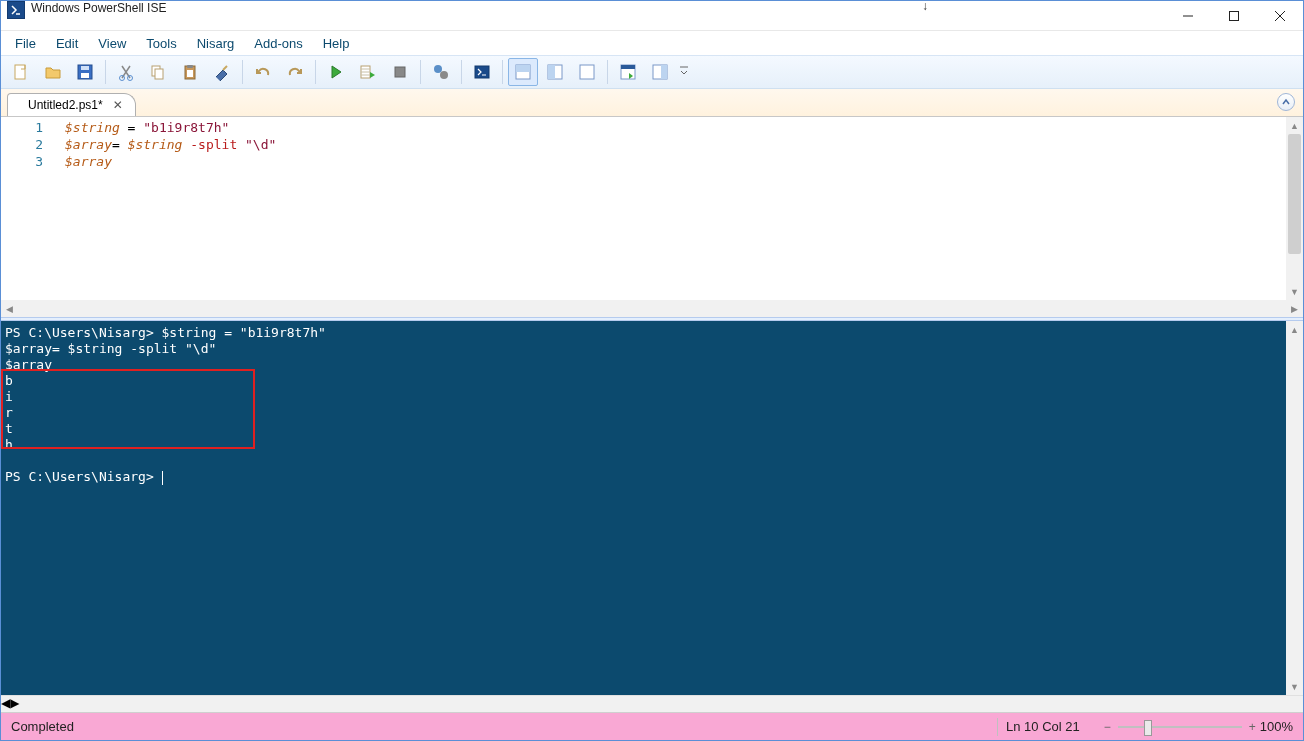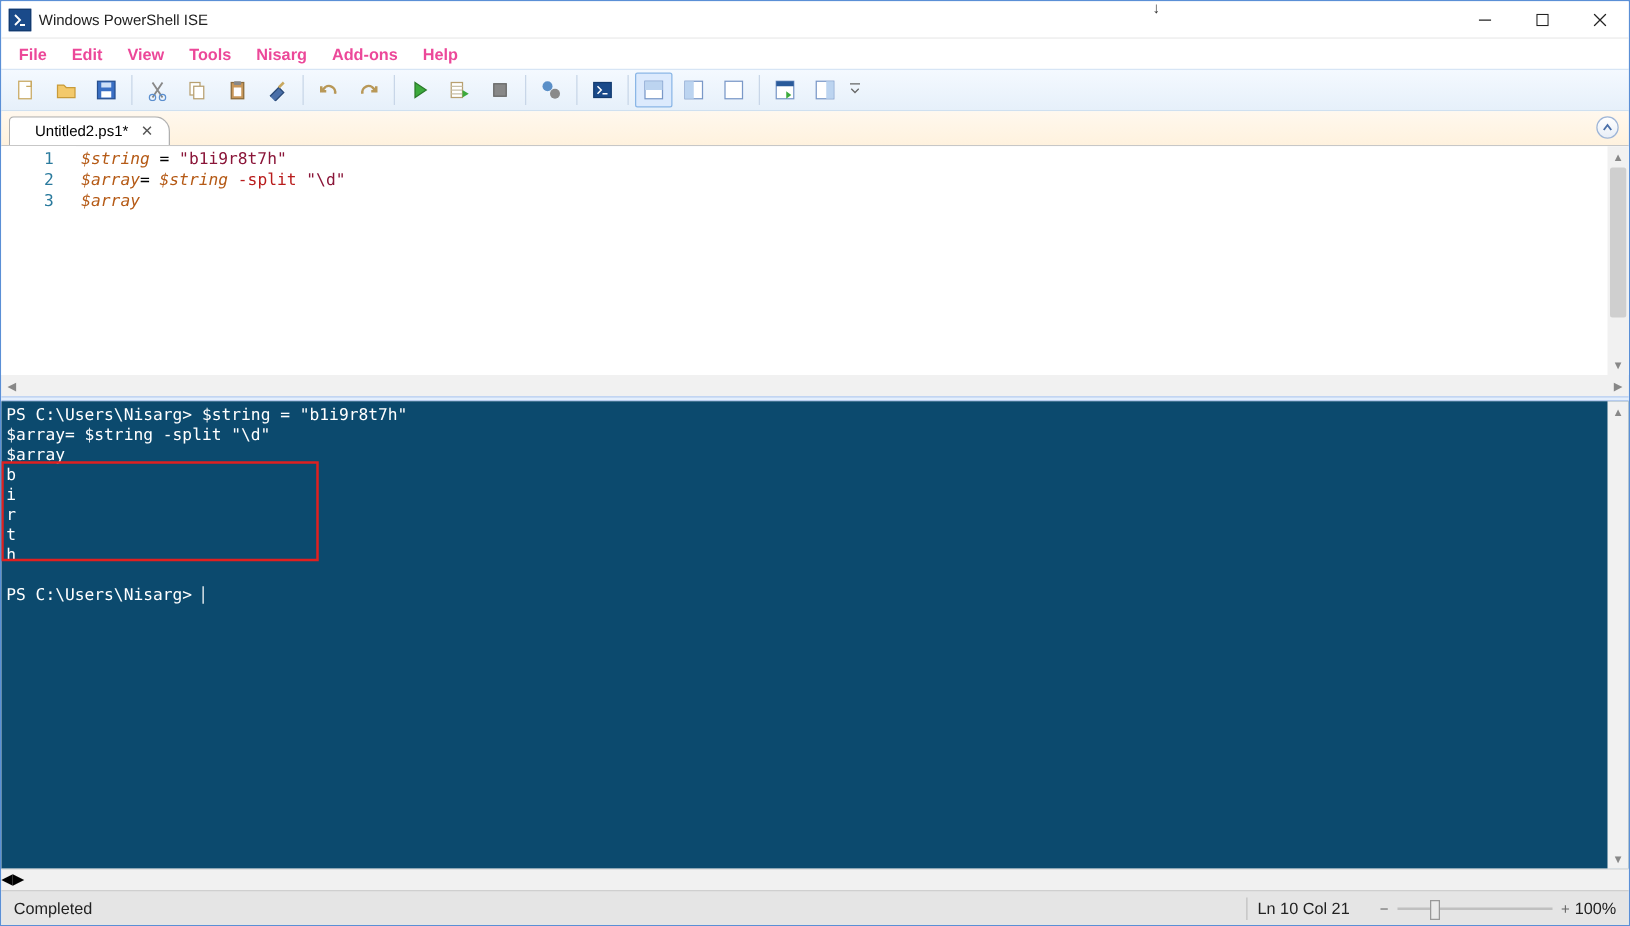--- a/index.html
+++ b/index.html
@@ -1,23 +1,23 @@
 <!DOCTYPE html>
 <html><head>
 <meta charset="utf-8">
 <style>
 * { box-sizing: border-box; margin: 0; padding: 0; }
 body { font-family: "Segoe UI", Tahoma, sans-serif; font-size: 12px; background: #fff; width: 1304px; height: 741px; overflow: hidden; border: 1px solid #5a8fd6; display: flex; flex-direction: column; }
-.titlebar { height: 30px; display: flex; align-items: center; padding: 0 0 0 6px; background: #fff; border-bottom: 1px solid #e8e8e8; }
+.titlebar { height: 30px; display: flex; align-items: flex-start; padding: 0 0 0 6px; background: #fff; border-bottom: 1px solid #e8e8e8; }
 .titlebar .icon-wrap { width: 18px; height: 18px; background: #1a4a8a; border: 1px solid #123a6f; display: flex; align-items: center; justify-content: center; margin-right: 6px; }
 .titlebar .title-text { font-size: 12px; color: #222; }
 .window-controls { margin-left: auto; display: flex; }
 .window-controls .ctl { width: 46px; height: 30px; display: flex; align-items: center; justify-content: center; color: #222; font-size: 11px; }
 .menubar { height: 24px; display: flex; align-items: center; padding: 0 4px; background: #fff; font-size: 13px; }
-.menubar .m { padding: 2px 10px; color: #ec4899; font-weight: bold; }
+.menubar .m { padding: 2px 10px; color: #0c4a6e; }
 .toolbar { height: 34px; display: flex; align-items: center; padding: 0 4px; background: linear-gradient(#f4f9ff,#e6f0fa); border-top: 1px solid #d7e5f5; border-bottom: 1px solid #cfe0f0; }
 .tb-btn { width: 30px; height: 28px; display: flex; align-items: center; justify-content: center; margin: 0 1px; border: 1px solid transparent; border-radius: 2px; }
 .tb-btn.active { border: 1px solid #8ab6e6; background: #dceafd; }
 .tb-sep { width: 1px; height: 24px; background: #c8d6e8; margin: 0 4px; }
 .tabstrip { height: 28px; display: flex; align-items: flex-end; padding: 2px 6px 0 6px; background: linear-gradient(#fff8ee,#fff2de); border-bottom: 1px solid #c7c7c7; position: relative; }
 .tab { background: #fff; border: 1px solid #b0b0b0; border-bottom: none; border-radius: 4px 12px 0 0; padding: 4px 10px 4px 20px; font-size: 12px; display: flex; align-items: center; gap: 8px; }
 .tab .x { font-size: 12px; color: #555; width: 14px; text-align: center; }
 .tabstrip .circle { position: absolute; right: 8px; top: 4px; width: 18px; height: 18px; border: 1px solid #9fb6d8; border-radius: 50%; background: linear-gradient(#fff,#e8eef7); display: flex; align-items: center; justify-content: center; }
 .editor-area { height: 183px; display: flex; background: #fff; position: relative; }
 .editor-gutter { width: 60px; text-align: right; padding: 2px 18px 2px 4px; font-family: "Lucida Console","Consolas",monospace; font-size: 13px; color: #2a7a9d; background: #fff; }
@@ -35,21 +35,21 @@
 .bottom-hscroll .arr { width: 17px; display: flex; align-items: center; justify-content: center; color: #888; font-size: 9px; }
 .bottom-hscroll .track { flex: 1; }
 .console-area { flex: 1; display: flex; background: #0c4a6e; min-height: 0; }
 .console-body { flex: 1; padding: 4px 4px; font-family: "Lucida Console","Consolas",monospace; font-size: 13px; line-height: 16px; color: #fff; white-space: pre; overflow: hidden; position: relative; }
 .console-vscroll { width: 17px; background: #f1f1f1; position: relative; }
 .console-vscroll .arr { position: absolute; left: 0; right: 0; height: 17px; display: flex; align-items: center; justify-content: center; color: #888; font-size: 9px; }
 .console-vscroll .arr.up { top: 0; } .console-vscroll .arr.dn { bottom: 0; }
 .highlight-box { position: absolute; left: 0px; top: 48px; width: 254px; height: 80px; border: 2px solid #e02020; }
 .console-body .cursor { display: inline-block; width: 1px; height: 14px; background: #fff; vertical-align: middle; }
 .bottom-scroll2 { height: 17px; background: #f1f1f1; display: flex; border-top: 1px solid #e0e0e0; }
-.statusbar { height: 28px; display: flex; align-items: center; padding: 0 10px; background: #e5e5e5; border-top: 1px solid #cfcfcf; font-size: 13px; color: #222; }
+.statusbar { height: 28px; display: flex; align-items: center; padding: 0 10px; background: #f9a8d4; border-top: 1px solid #cfcfcf; font-size: 13px; color: #222; }
 .status-sep { width: 1px; height: 18px; background: #c0c0c0; margin: 0 8px; }
 .status-spacer { flex: 1; }
 .zoom-slider { width: 140px; height: 18px; position: relative; margin: 0 10px; }
 .zoom-slider .track { position: absolute; left: 8px; right: 8px; top: 8px; height: 2px; background: #c0c0c0; }
 .zoom-slider .tick { position: absolute; top: 12px; width: 1px; height: 4px; background: #888; }
 .zoom-slider .thumb { position: absolute; top: 2px; width: 8px; height: 16px; background: #eaeaea; border: 1px solid #999; left: 34px; }
 .zoom-slider .minus, .zoom-slider .plus { position: absolute; top: 2px; font-size: 12px; color: #666; }
 .zoom-slider .minus { left: -6px; } .zoom-slider .plus { right: -6px; }
 svg { display: block; }
 .down-arrow-small { position: absolute; left: 922px; top: -1px; font-size: 12px; color: #333; }

